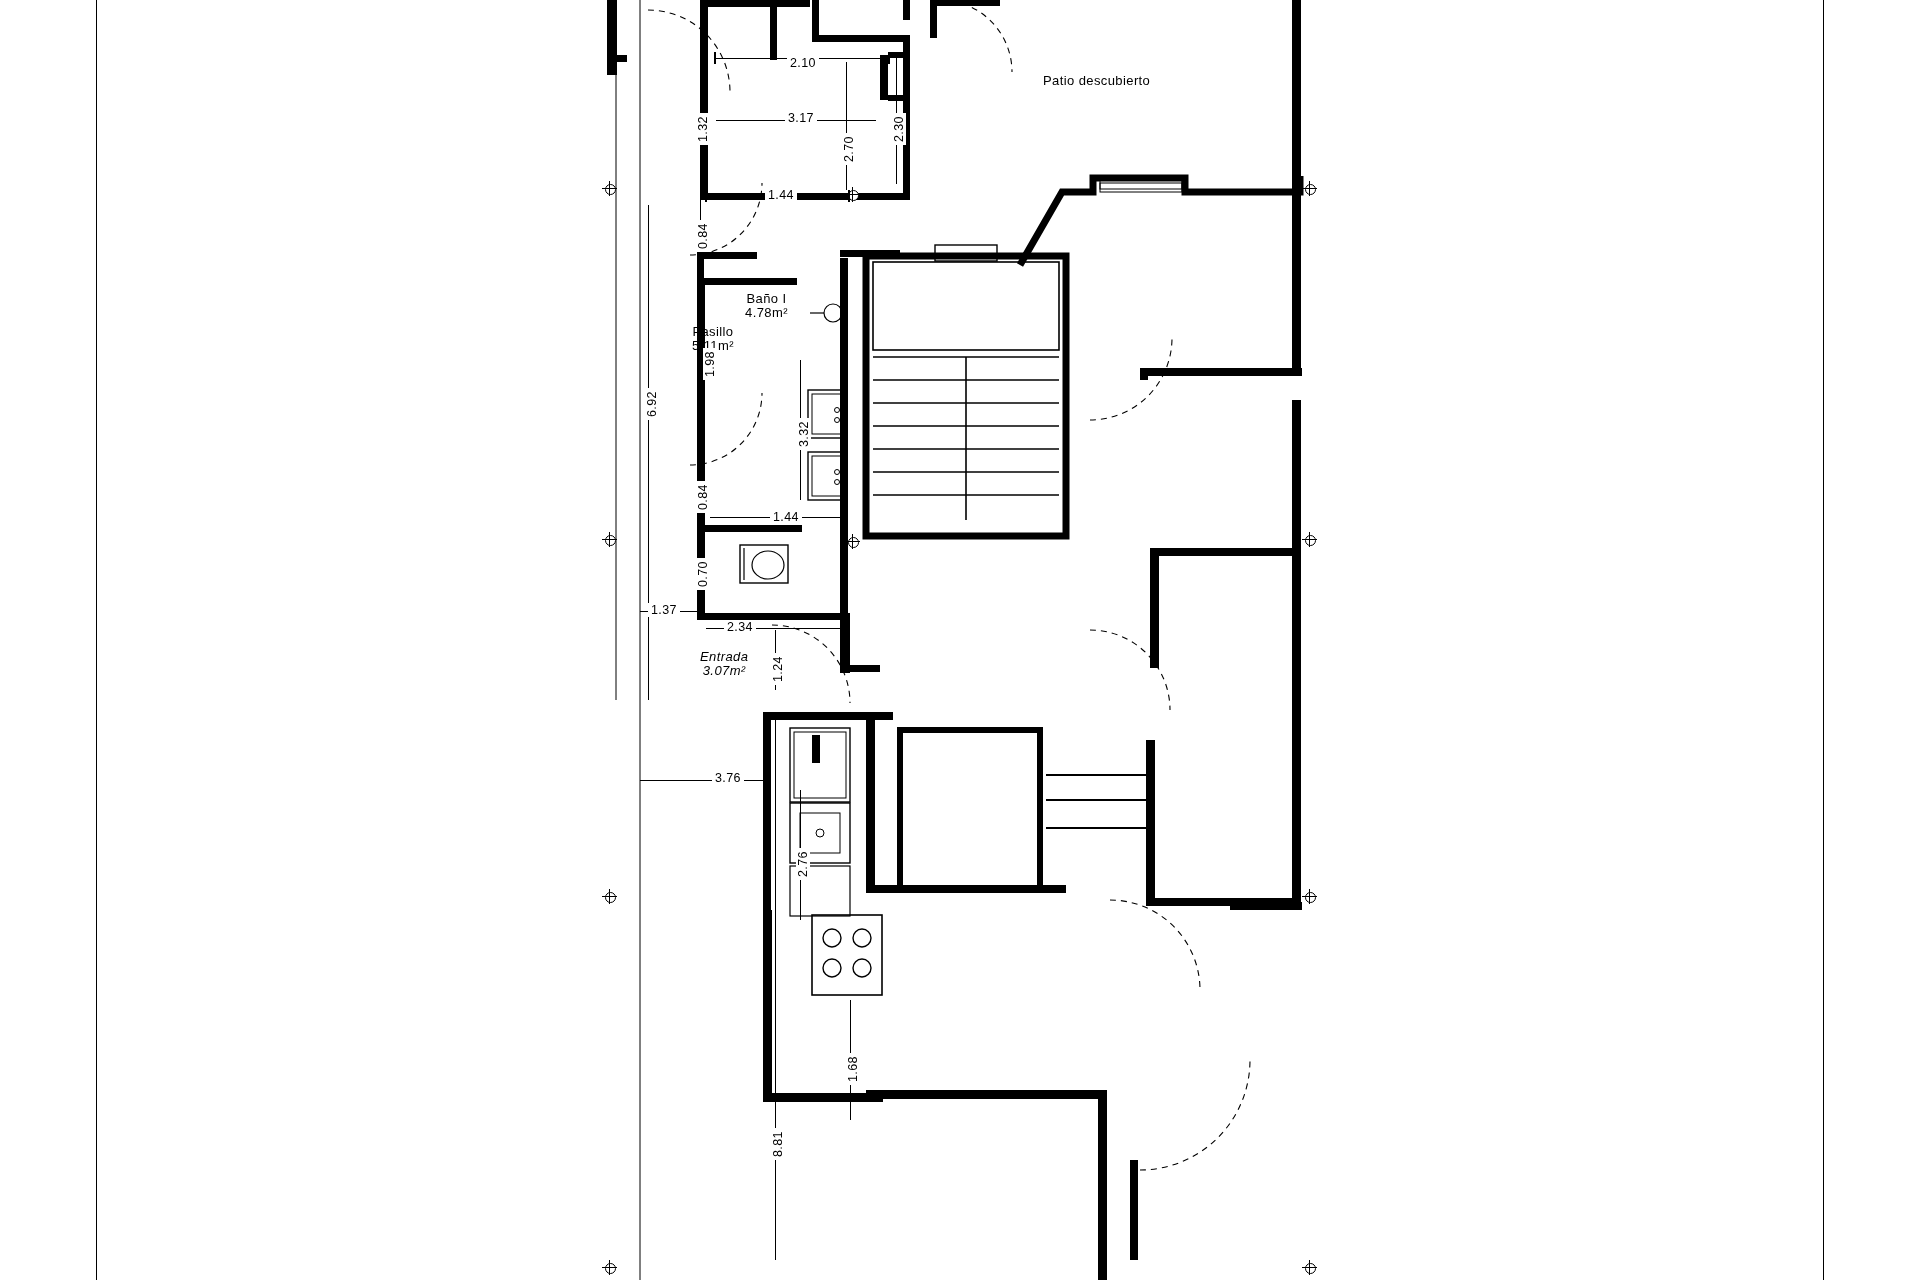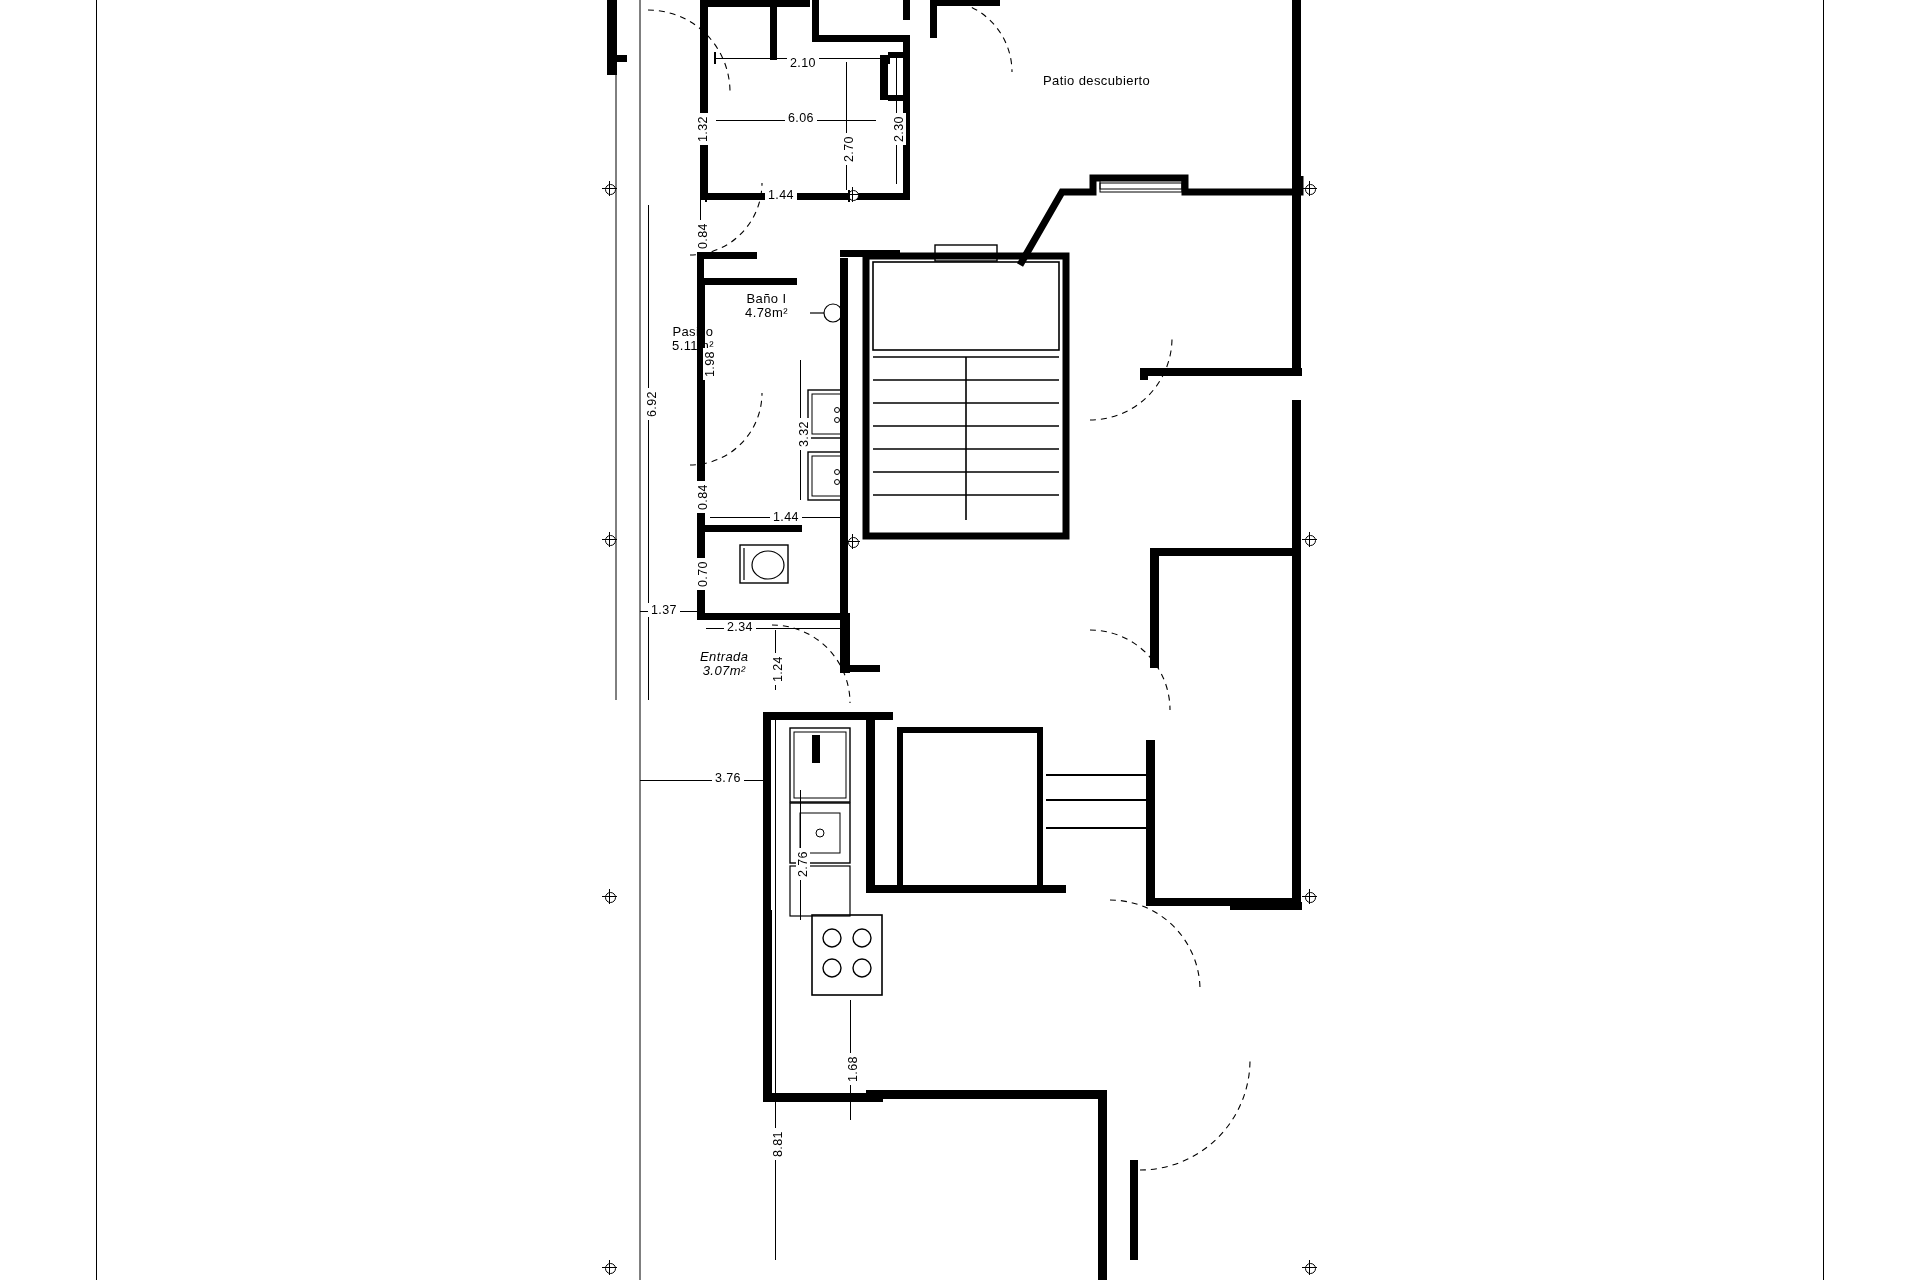--- a/index.html
+++ b/index.html
@@ -272,32 +272,32 @@
 
   <div class="label room" style="left:1043px; top:50px;margin-top:24px;">
     <span>Patio descubierto</span>
   </div>
 
   <div class="label room" style="left:745px; top:292px;text-align:center;">
     <div>Baño I</div>
     <div>4.78m²</div>
   </div>
 
-  <div class="label room" style="left:640px; top:325px;padding-left:32px;">
+  <div class="label room" style="left:660px; top:325px;padding-left:32px;">
     <div>Pasillo</div>
     <div>5.11m²</div>
   </div>
 
   <div class="label room" style="left:700px; top:650px;font-style:italic;">
     <div>Entrada</div>
     <div>3.07m²</div>
   </div>
 
   <div class="label dim" style="left:787px; top:56px;">2.10</div>
-  <div class="label dim" style="left:785px; top:111px;">6.06</div>
+  <div class="label dim" style="left:785px; top:111px;">3.17</div>
   <div class="label dim" style="left:765px; top:188px;">1.44</div>
 
   <div class="label dim vert" style="left:696px; top:145px;">1.32</div>
   <div class="label dim vert" style="left:842px; top:165px;">2.70</div>
   <div class="label dim vert" style="left:892px; top:145px;">2.30</div>
   <div class="label dim vert" style="left:696px; top:252px;">0.84</div>
   <div class="label dim vert" style="left:703px; top:380px;">1.98</div>
   <div class="label dim vert" style="left:797px; top:450px;">3.32</div>
   <div class="label dim vert" style="left:645px; top:420px;">6.92</div>
   <div class="label dim vert" style="left:696px; top:513px;">0.84</div>

